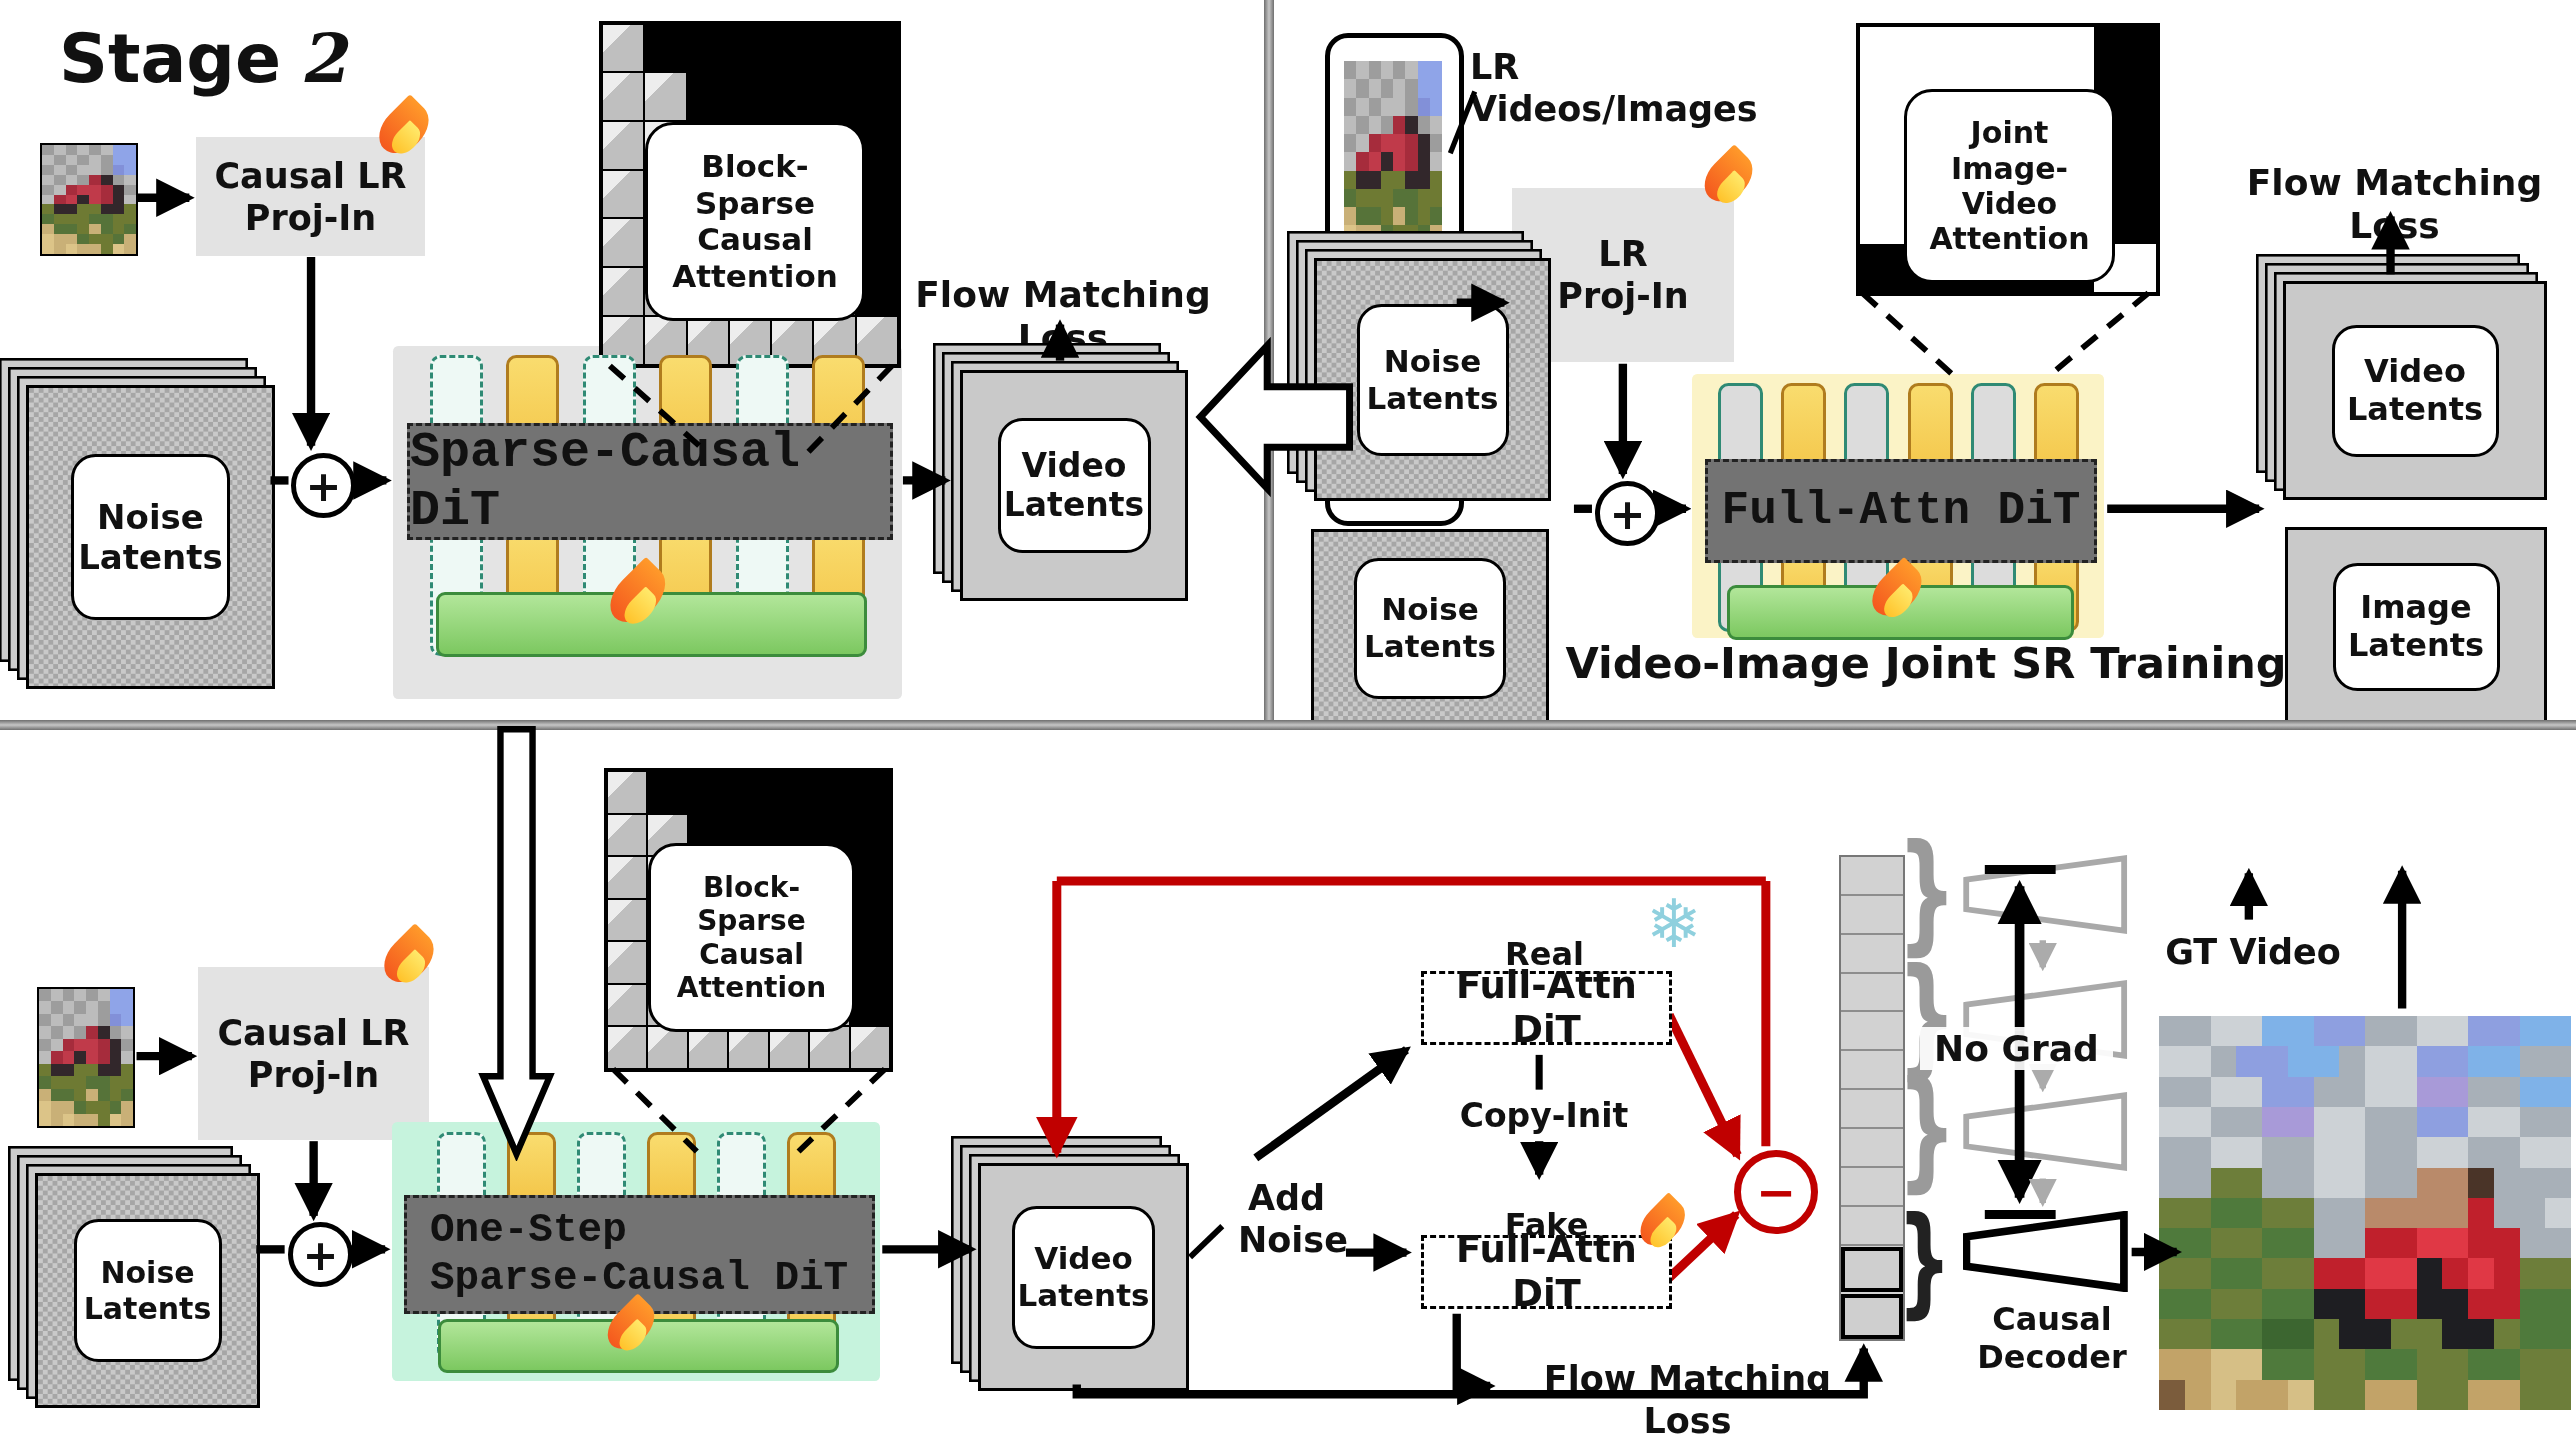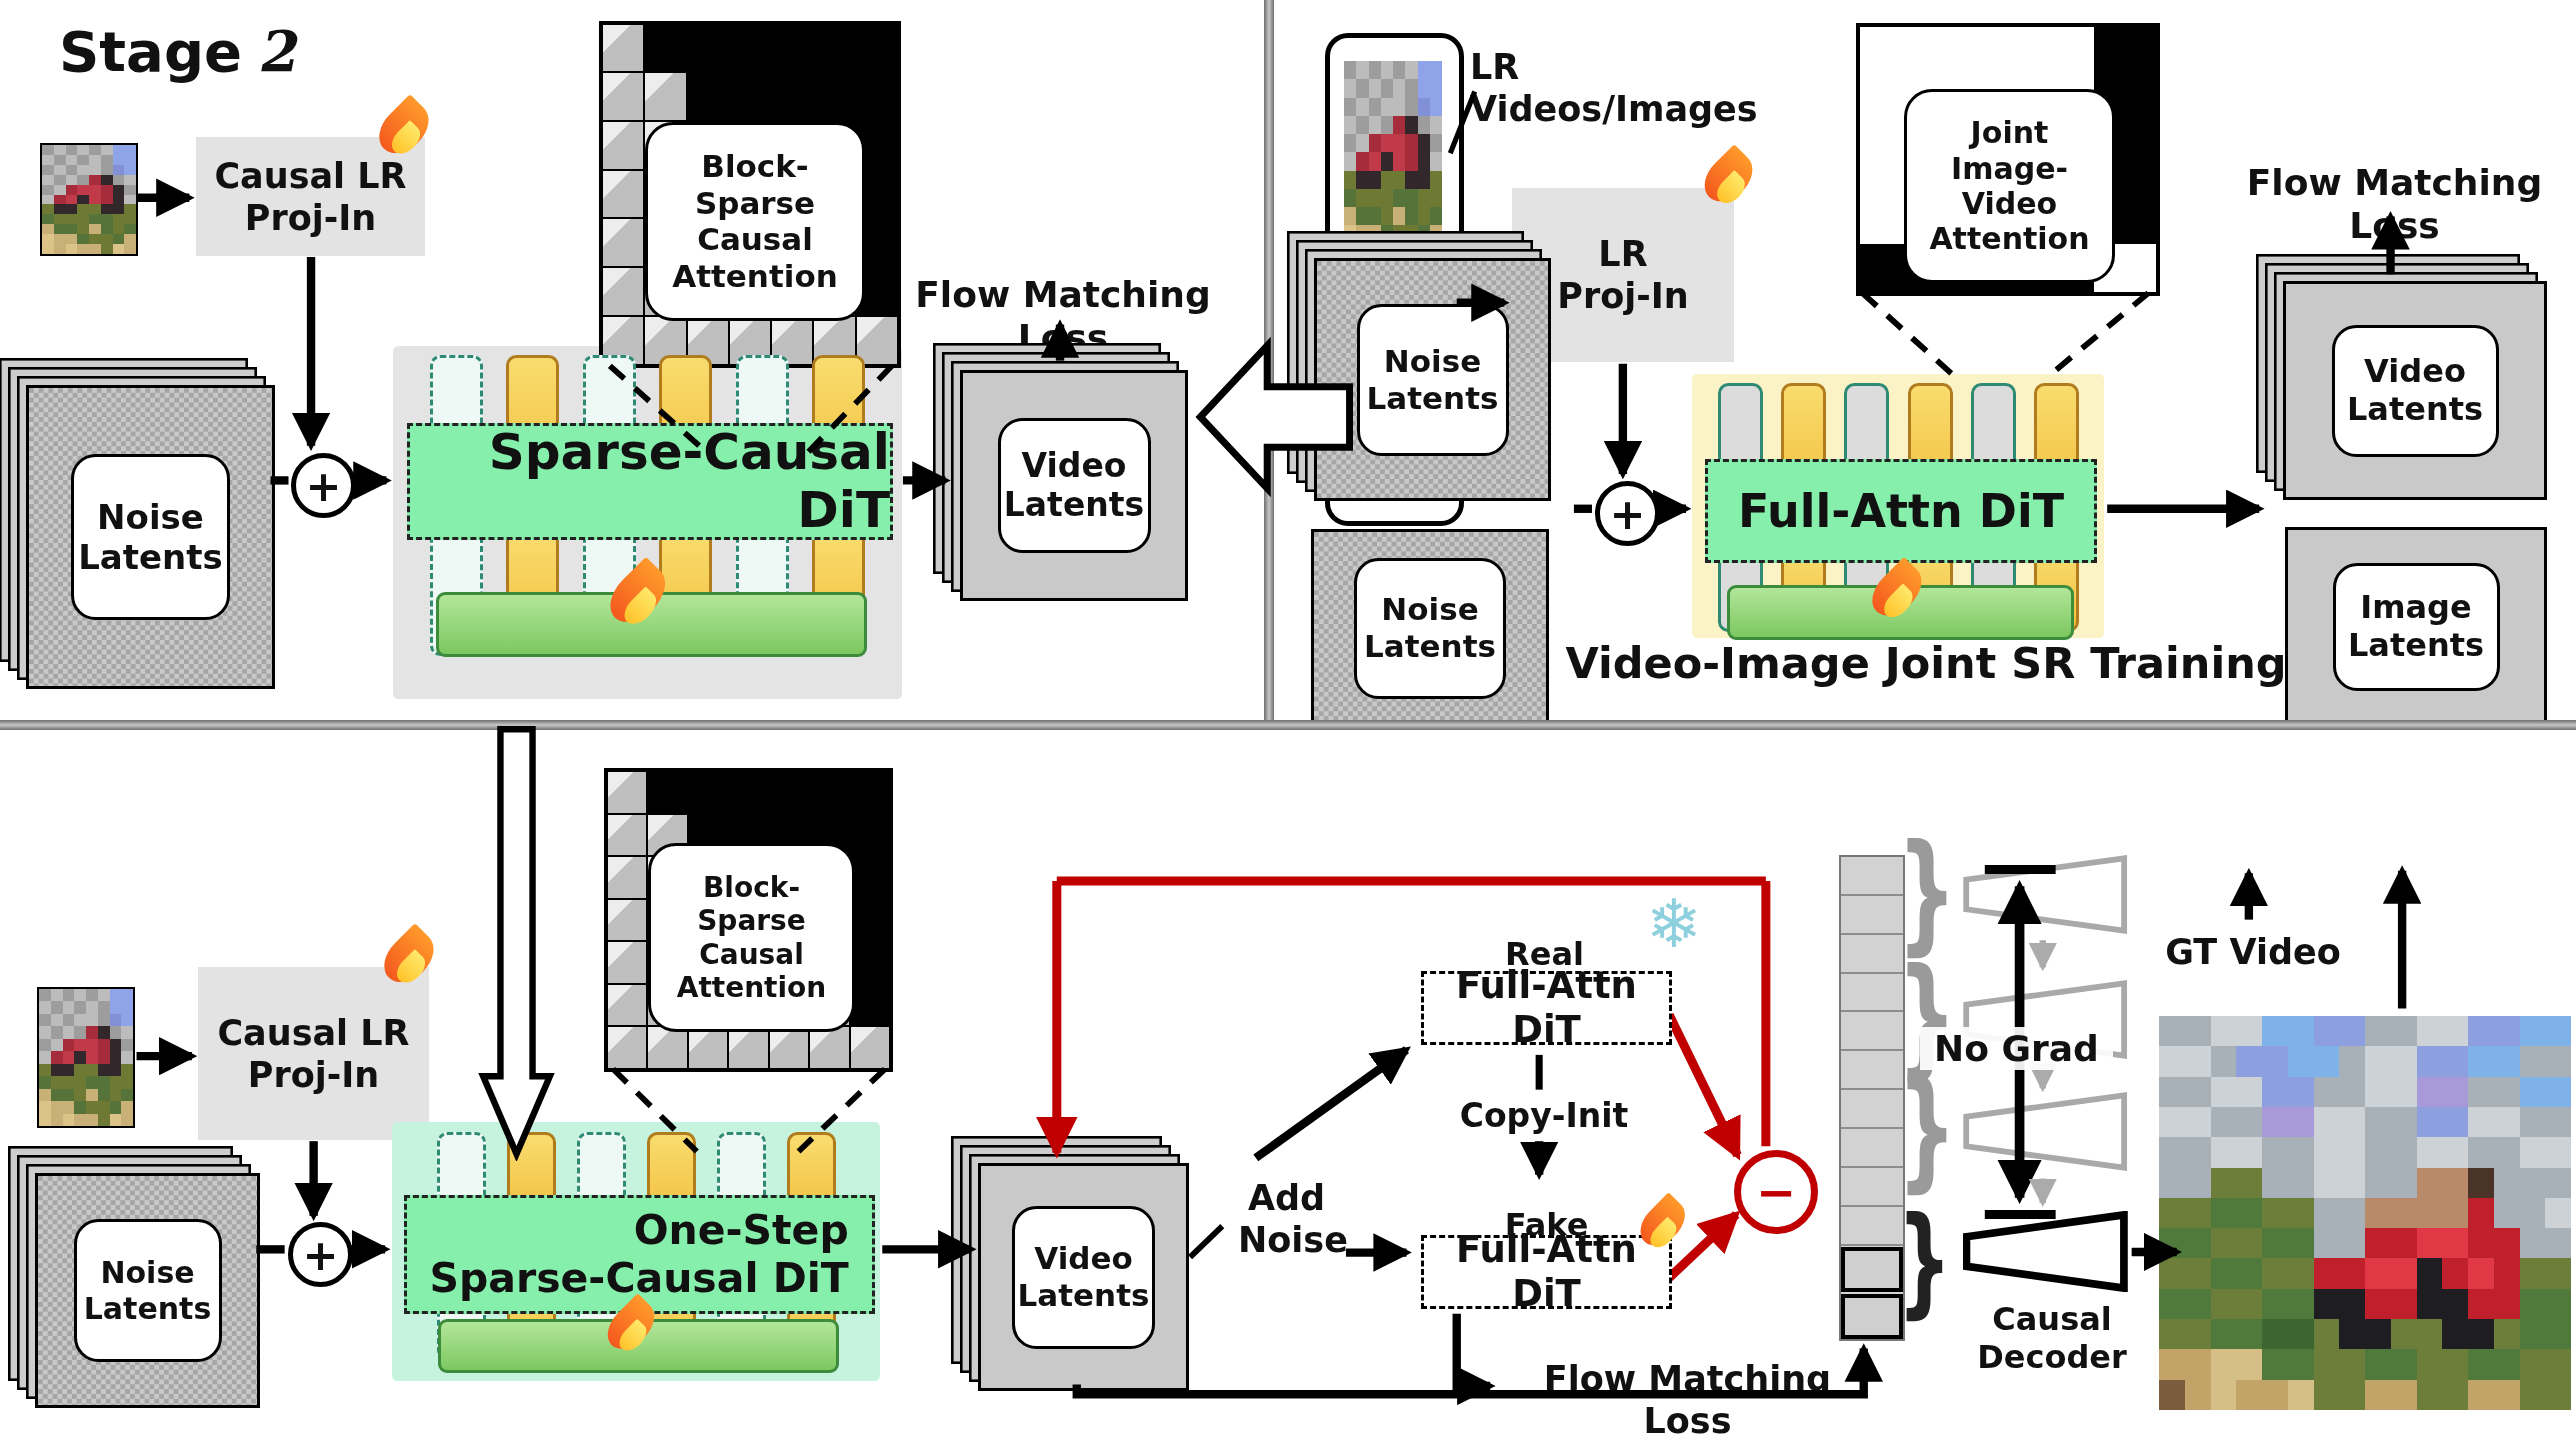--- a/index.html
+++ b/index.html
@@ -14,22 +14,22 @@
   .card{background:#c9c9c9;border:3.9px solid #000;display:flex;align-items:center;justify-content:center;}
   .portrait{}
   .stack{box-shadow:-9px -9px 0 -2.6px #cdcdcd,-9px -9px 0 0 #000,
                     -18px -18px 0 -2.6px #cdcdcd,-18px -18px 0 0 #000,
                     -27px -27px 0 -2.6px #cdcdcd,-27px -27px 0 0 #000;}
   .noise{background-color:#b6b6b6;
     background-image:repeating-conic-gradient(#c9c9c9 0% 25%, #a6a6a6 0% 50%),
                      repeating-conic-gradient(rgba(40,40,40,.28) 0% 25%, rgba(255,255,255,.22) 0% 50%);
     background-size:9.7px 9.7px,16.7px 16.7px;background-position:0 0,2.6px 4.5px;}
   .dit{border-radius:5.2px;}
-  .ditBand{background:#86efac;border:3.2px dashed #222;display:flex;align-items:center;justify-content:center;
-           text-align:right;white-space:pre-line;line-height:1.15;z-index:3;position:absolute;}
+  .ditBand{background:#737373;border:3.2px dashed #222;display:flex;align-items:center;justify-content:center;
+           text-align:left;white-space:pre-line;line-height:1.15;z-index:3;position:absolute;font-family:Liberation Mono, monospace;}
   .bars-row{display:flex;justify-content:space-between;align-items:flex-start;position:absolute;z-index:2;}
   .bars-row .bar{width:10.8%;height:100%;border-radius:10.3px;}
   .bars-row .bar.teal{border:3.2px dashed #2f8a74;background:#eef9f5;}
   .solidbars .bar.teal{border:3.2px solid #2f8a74;background:#dcdcdc;}
   .bars-row .bar.yellow{border:3.2px solid #b07c1e;background:linear-gradient(180deg,#f9dc6e,#f2bf3e);}
   .greenBar{position:absolute;z-index:4;background:linear-gradient(180deg,#b2e69a,#7cc860);
             border:3.2px solid #3c8c3c;border-radius:9px;}
   .matrix{background:#000;border:3.9px solid #000;display:grid;grid-template-columns:repeat(7,1fr);
           grid-template-rows:repeat(7,1fr);}
   .mcell-on{background:linear-gradient(135deg,#ededed 0 32%,#bfbfbf 32% 100%);border:1.9px solid #000;}
@@ -67,21 +67,21 @@
   .trap{position:absolute;z-index:2;}
 </style>
 </head>
 <body>
 
 <div id="canvas">
 
   <div class="abs divider-v" style="left:1264px;top:0;width:9.7px;height:725px;"></div>
   <div class="abs divider-h" style="left:0;top:720px;width:2576px;height:9.7px;"></div>
 
-  <div class="abs txt lft" style="left:59px;top:18px;font-size:56px;"><span>Stage </span><span class="math">2</span></div>
+  <div class="abs txt lft" style="left:59px;top:18px;font-size:68px;"><span>Stage </span><span class="math">2</span></div>
 
   <div class="abs pixel-art" style="left: 40px; top: 143px; width: 94px; height: 109px; grid-template-columns: repeat(8, 1fr); grid-template-rows: repeat(11, 1fr);">
       <div style="background: rgb(157, 157, 157);"></div>
       <div style="background: rgb(188, 188, 188);"></div>
       <div style="background: rgb(157, 157, 157);"></div>
       <div style="background: rgb(188, 188, 188);"></div>
       <div style="background: rgb(157, 157, 157);"></div>
       <div style="background: rgb(188, 188, 188);"></div>
       <div style="background: rgb(143, 164, 232);"></div>
       <div style="background: rgb(143, 164, 232);"></div>

